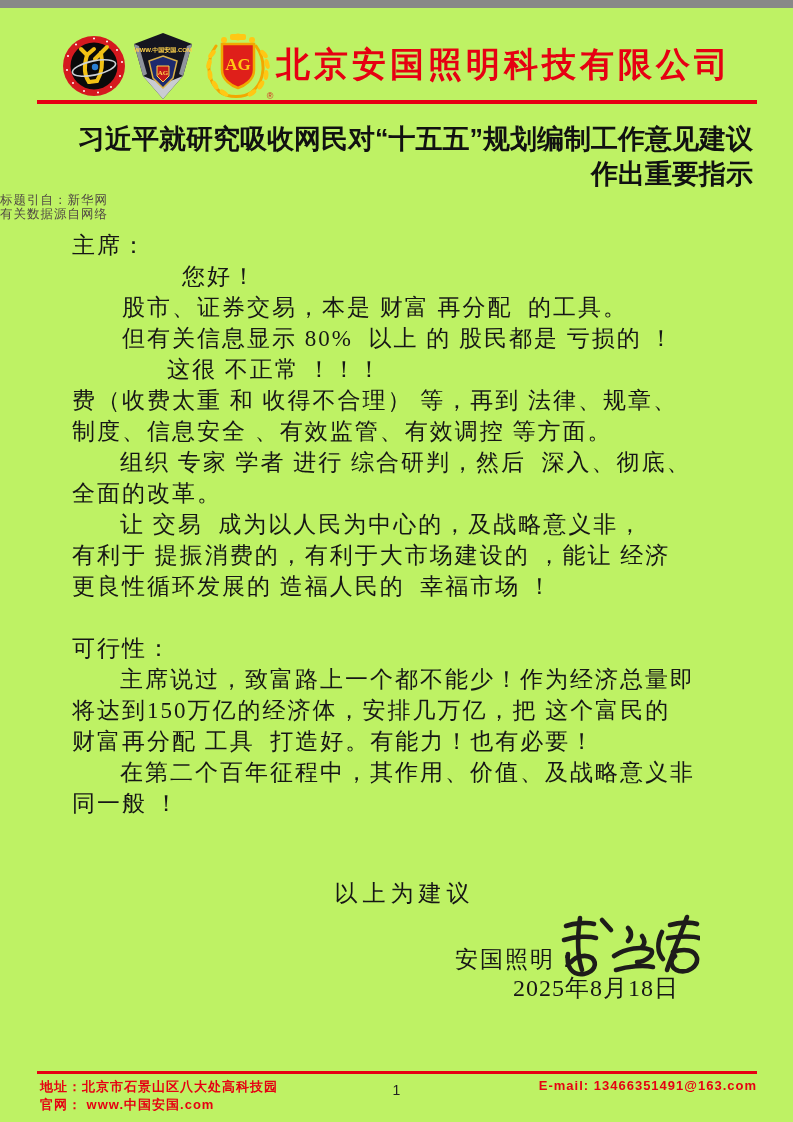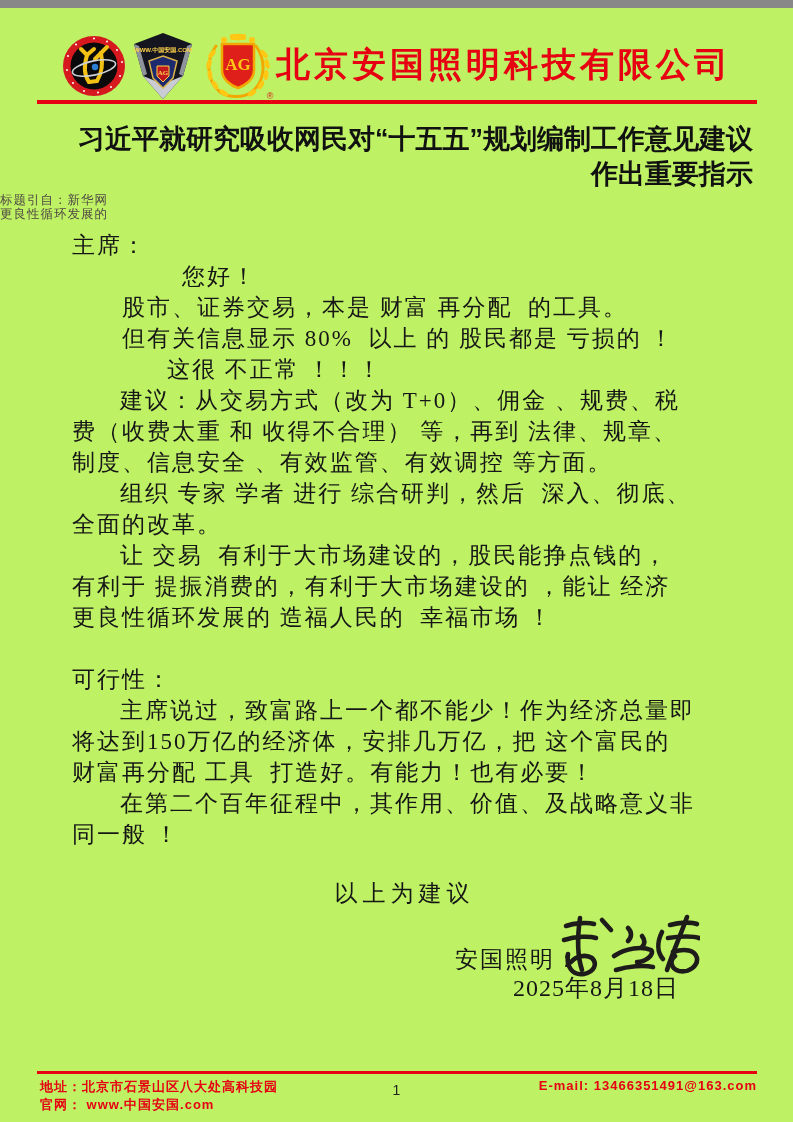--- a/index.html
+++ b/index.html
@@ -121,35 +121,34 @@
 
   <div class="rule-top"></div>
 
   <div class="doc-title">
     <div>习近平就研究吸收网民对“十五五”规划编制工作意见建议</div>
     <div>作出重要指示</div>
   </div>
 
   <div class="attribution">
     <div>标题引自：新华网</div>
-    <div>更良性循环发展的</div>
+    <div>有关数据源自网络</div>
   </div>
 
   <div class="body-text">
     <div class="bl">主席：</div>
     <div class="bl ind-xl">您好！</div>
     <div class="bl ind-md">股市、证券交易，本是 财富 再分配  的工具。</div>
     <div class="bl ind-md">但有关信息显示 80%  以上 的 股民都是 亏损的 ！</div>
     <div class="bl ind-lg">这很 不正常 ！！！</div>
-    <div class="bl ind-sm">建议：从交易方式（改为 T+0）、佣金 、规费、税</div>
     <div class="bl">费（收费太重 和 收得不合理） 等，再到 法律、规章、</div>
     <div class="bl">制度、信息安全 、有效监管、有效调控 等方面。</div>
     <div class="bl ind-sm">组织 专家 学者 进行 综合研判，然后  深入、彻底、</div>
     <div class="bl">全面的改革。</div>
-    <div class="bl ind-sm">让 交易  有利于大市场建设的，股民能挣点钱的，</div>
+    <div class="bl ind-sm">让 交易  成为以人民为中心的，及战略意义非，</div>
     <div class="bl">有利于 提振消费的，有利于大市场建设的 ，能让 经济</div>
     <div class="bl">更良性循环发展的 造福人民的  幸福市场 ！</div>
     <div class="bl"></div>
     <div class="bl">可行性：</div>
     <div class="bl ind-sm">主席说过，致富路上一个都不能少！作为经济总量即</div>
     <div class="bl">将达到150万亿的经济体，安排几万亿，把 这个富民的</div>
     <div class="bl">财富再分配 工具  打造好。有能力！也有必要！</div>
     <div class="bl ind-sm">在第二个百年征程中，其作用、价值、及战略意义非</div>
     <div class="bl">同一般 ！</div>
   </div>

